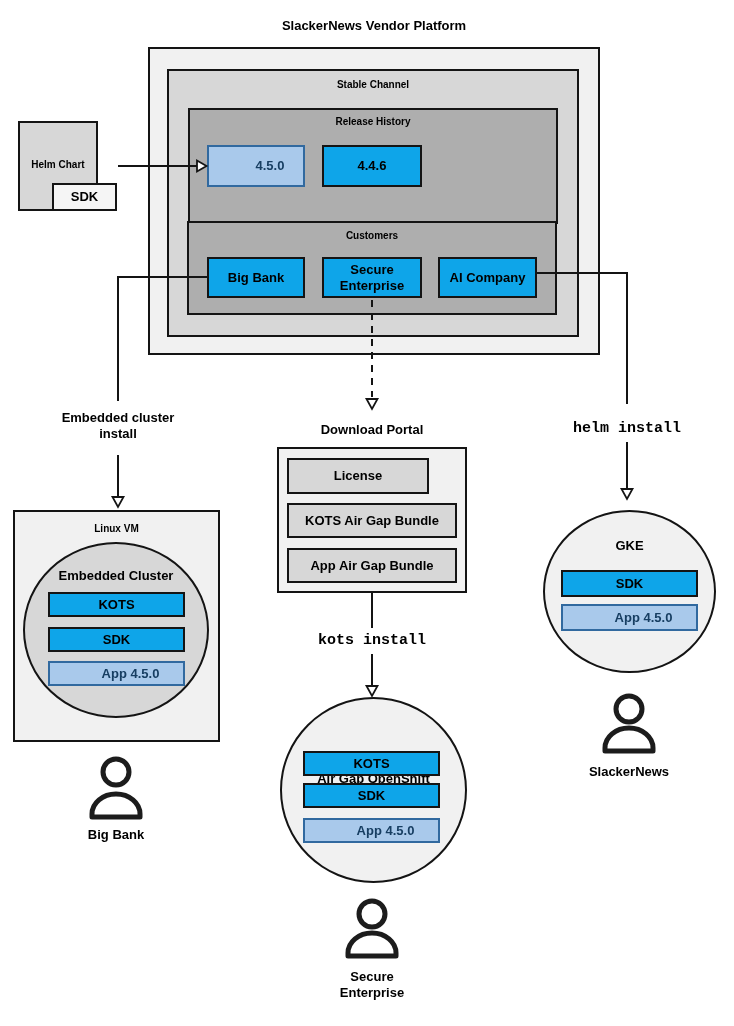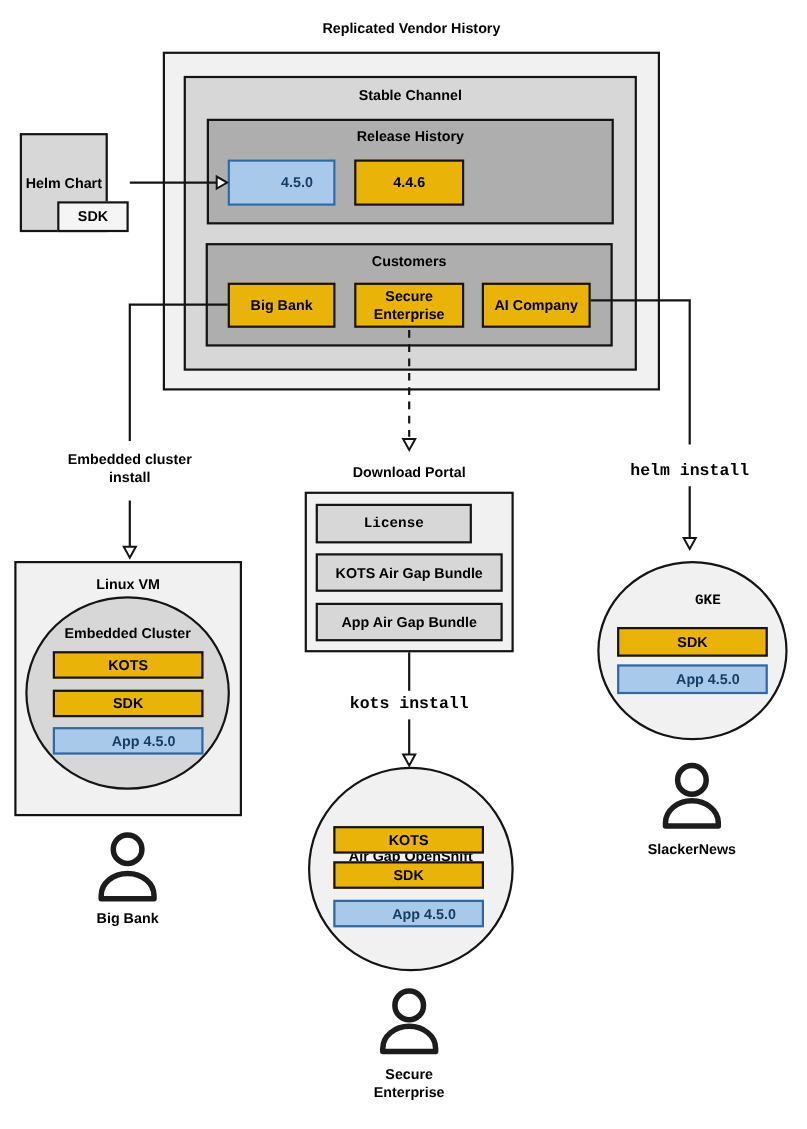--- a/index.html
+++ b/index.html
@@ -3,48 +3,48 @@
 <meta charset="utf-8">
 <style>
   * { margin:0; padding:0; box-sizing:border-box; }
   html,body { background:#ffffff; font-family:"Liberation Sans", sans-serif; }
   .canvas { position:relative; width:734px; height:1026px; background:#ffffff; overflow:hidden; }
   .box { position:absolute; border:2px solid #141414; }
   .circle { border-radius:50%; }
   .flex { display:flex; align-items:center; justify-content:center; }
   .lbl { font-weight:bold; font-size:13px; color:#000; text-align:center; line-height:1.18; }
   .abs-lbl { position:absolute; font-weight:bold; font-size:13px; color:#000; text-align:center; line-height:1.25; }
-  .title-in { position:absolute; left:0; right:0; font-weight:bold; font-size:13px; color:#000; text-align:center; }
+  .title-in { position:absolute; left:0; right:0; font-weight:bold; font-size:10px; color:#000; text-align:center; }
   .fill-light { background:#f1f1f1; }
   .fill-mid   { background:#d7d7d7; }
   .fill-dark  { background:#aeaeae; }
-  .fill-white { background:#eab308; }
+  .fill-white { background:#0ea5e9; }
   .fill-sdk   { background:#f5f5f5; }
   .blue { background:var(--highlight-fill); border-color:var(--highlight-border);padding-left:28px; }
   .blue .lbl { color:var(--highlight-text); }
   .mono { font-family:"Liberation Mono", monospace; font-weight:bold; font-size:15px; }
   .svg-overlay { position:absolute; left:0; top:0; width:734px; height:1026px; pointer-events:none; }
   .svg-overlay line, .svg-overlay polyline { stroke:#141414; stroke-width:2; fill:none; }
   .svg-overlay .head { fill:#ffffff; stroke:#141414; stroke-width:1.8; stroke-linejoin:miter; }
   .svg-overlay .person { fill:none; stroke:#1c1c1c; stroke-width:5; stroke-linejoin:round; stroke-linecap:round; }
 </style>
 </head>
 <body>
 
 <div class="canvas">
 
-  <div class="abs-lbl" style="left:148px; top:18px; width:452px;">Replicated Vendor History</div>
+  <div class="abs-lbl" style="left:148px; top:18px; width:452px;">SlackerNews Vendor Platform</div>
 
   <div class="box fill-light" style="left:148px; top:47px; width:452px; height:308px;"></div>
 
   <div class="box fill-mid" style="left:167px; top:69px; width:412px; height:268px;">
     <div class="title-in" style="top:8px;">Stable Channel</div>
   </div>
 
-  <div class="box fill-dark" style="left:188px; top:108px; width:370px; height:96px;">
+  <div class="box fill-dark" style="left:188px; top:108px; width:370px; height:116px;">
     <div class="title-in" style="top:6px;">Release History</div>
   </div>
   <div class="box blue flex" style="left:207px; top:145px; width:98px; height:42px;">
     <span class="lbl">4.5.0</span>
   </div>
   <div class="box fill-white flex" style="left:322px; top:145px; width:100px; height:42px;">
     <span class="lbl">4.4.6</span>
   </div>
 
   <div class="box fill-dark" style="left:187px; top:221px; width:370px; height:94px;">
@@ -80,21 +80,21 @@
   <div class="box fill-white flex" style="left:48px; top:627px; width:137px; height:25px;">
     <span class="lbl">SDK</span>
   </div>
   <div class="box blue flex" style="left:48px; top:661px; width:137px; height:25px;">
     <span class="lbl">App 4.5.0</span>
   </div>
   <div class="abs-lbl" style="left:56px; top:827px; width:120px;">Big Bank</div>
 
   <div class="abs-lbl" style="left:277px; top:422px; width:190px;">Download Portal</div>
   <div class="box fill-light" style="left:277px; top:447px; width:190px; height:146px;"></div>
-  <div class="box fill-mid flex" style="left:287px; top:458px; width:142px; height:36px;font-family:Liberation Mono, monospace;">
+  <div class="box fill-mid flex" style="left:287px; top:458px; width:142px; height:36px;">
     <span class="lbl">License</span>
   </div>
   <div class="box fill-mid flex" style="left:287px; top:503px; width:170px; height:35px;">
     <span class="lbl">KOTS Air Gap Bundle</span>
   </div>
   <div class="box fill-mid flex" style="left:287px; top:548px; width:170px; height:35px;">
     <span class="lbl">App Air Gap Bundle</span>
   </div>
 
   <div class="abs-lbl mono" style="left:302px; top:632px; width:140px;">kots install</div>
@@ -108,21 +108,21 @@
     <span class="lbl">SDK</span>
   </div>
   <div class="box blue flex" style="left:303px; top:818px; width:137px; height:25px;">
     <span class="lbl">App 4.5.0</span>
   </div>
   <div class="abs-lbl" style="left:327px; top:969px; width:90px;">Secure Enterprise</div>
 
   <div class="abs-lbl mono" style="left:557px; top:420px; width:140px;text-align:center;">helm install</div>
 
   <div class="box fill-light circle" style="left:543px; top:510px; width:173px; height:163px;"></div>
-  <div class="abs-lbl" style="left:557px; top:538px; width:173px;font-family:Liberation Mono, monospace;">GKE</div>
+  <div class="abs-lbl" style="left:543px; top:538px; width:173px;">GKE</div>
   <div class="box fill-white flex" style="left:561px; top:570px; width:137px; height:27px;">
     <span class="lbl">SDK</span>
   </div>
   <div class="box blue flex" style="left:561px; top:604px; width:137px; height:27px;">
     <span class="lbl">App 4.5.0</span>
   </div>
   <div class="abs-lbl" style="left:569px; top:764px; width:120px;">SlackerNews</div>
 
   <svg class="svg-overlay" viewBox="0 0 734 1026" xmlns="http://www.w3.org/2000/svg">
 

